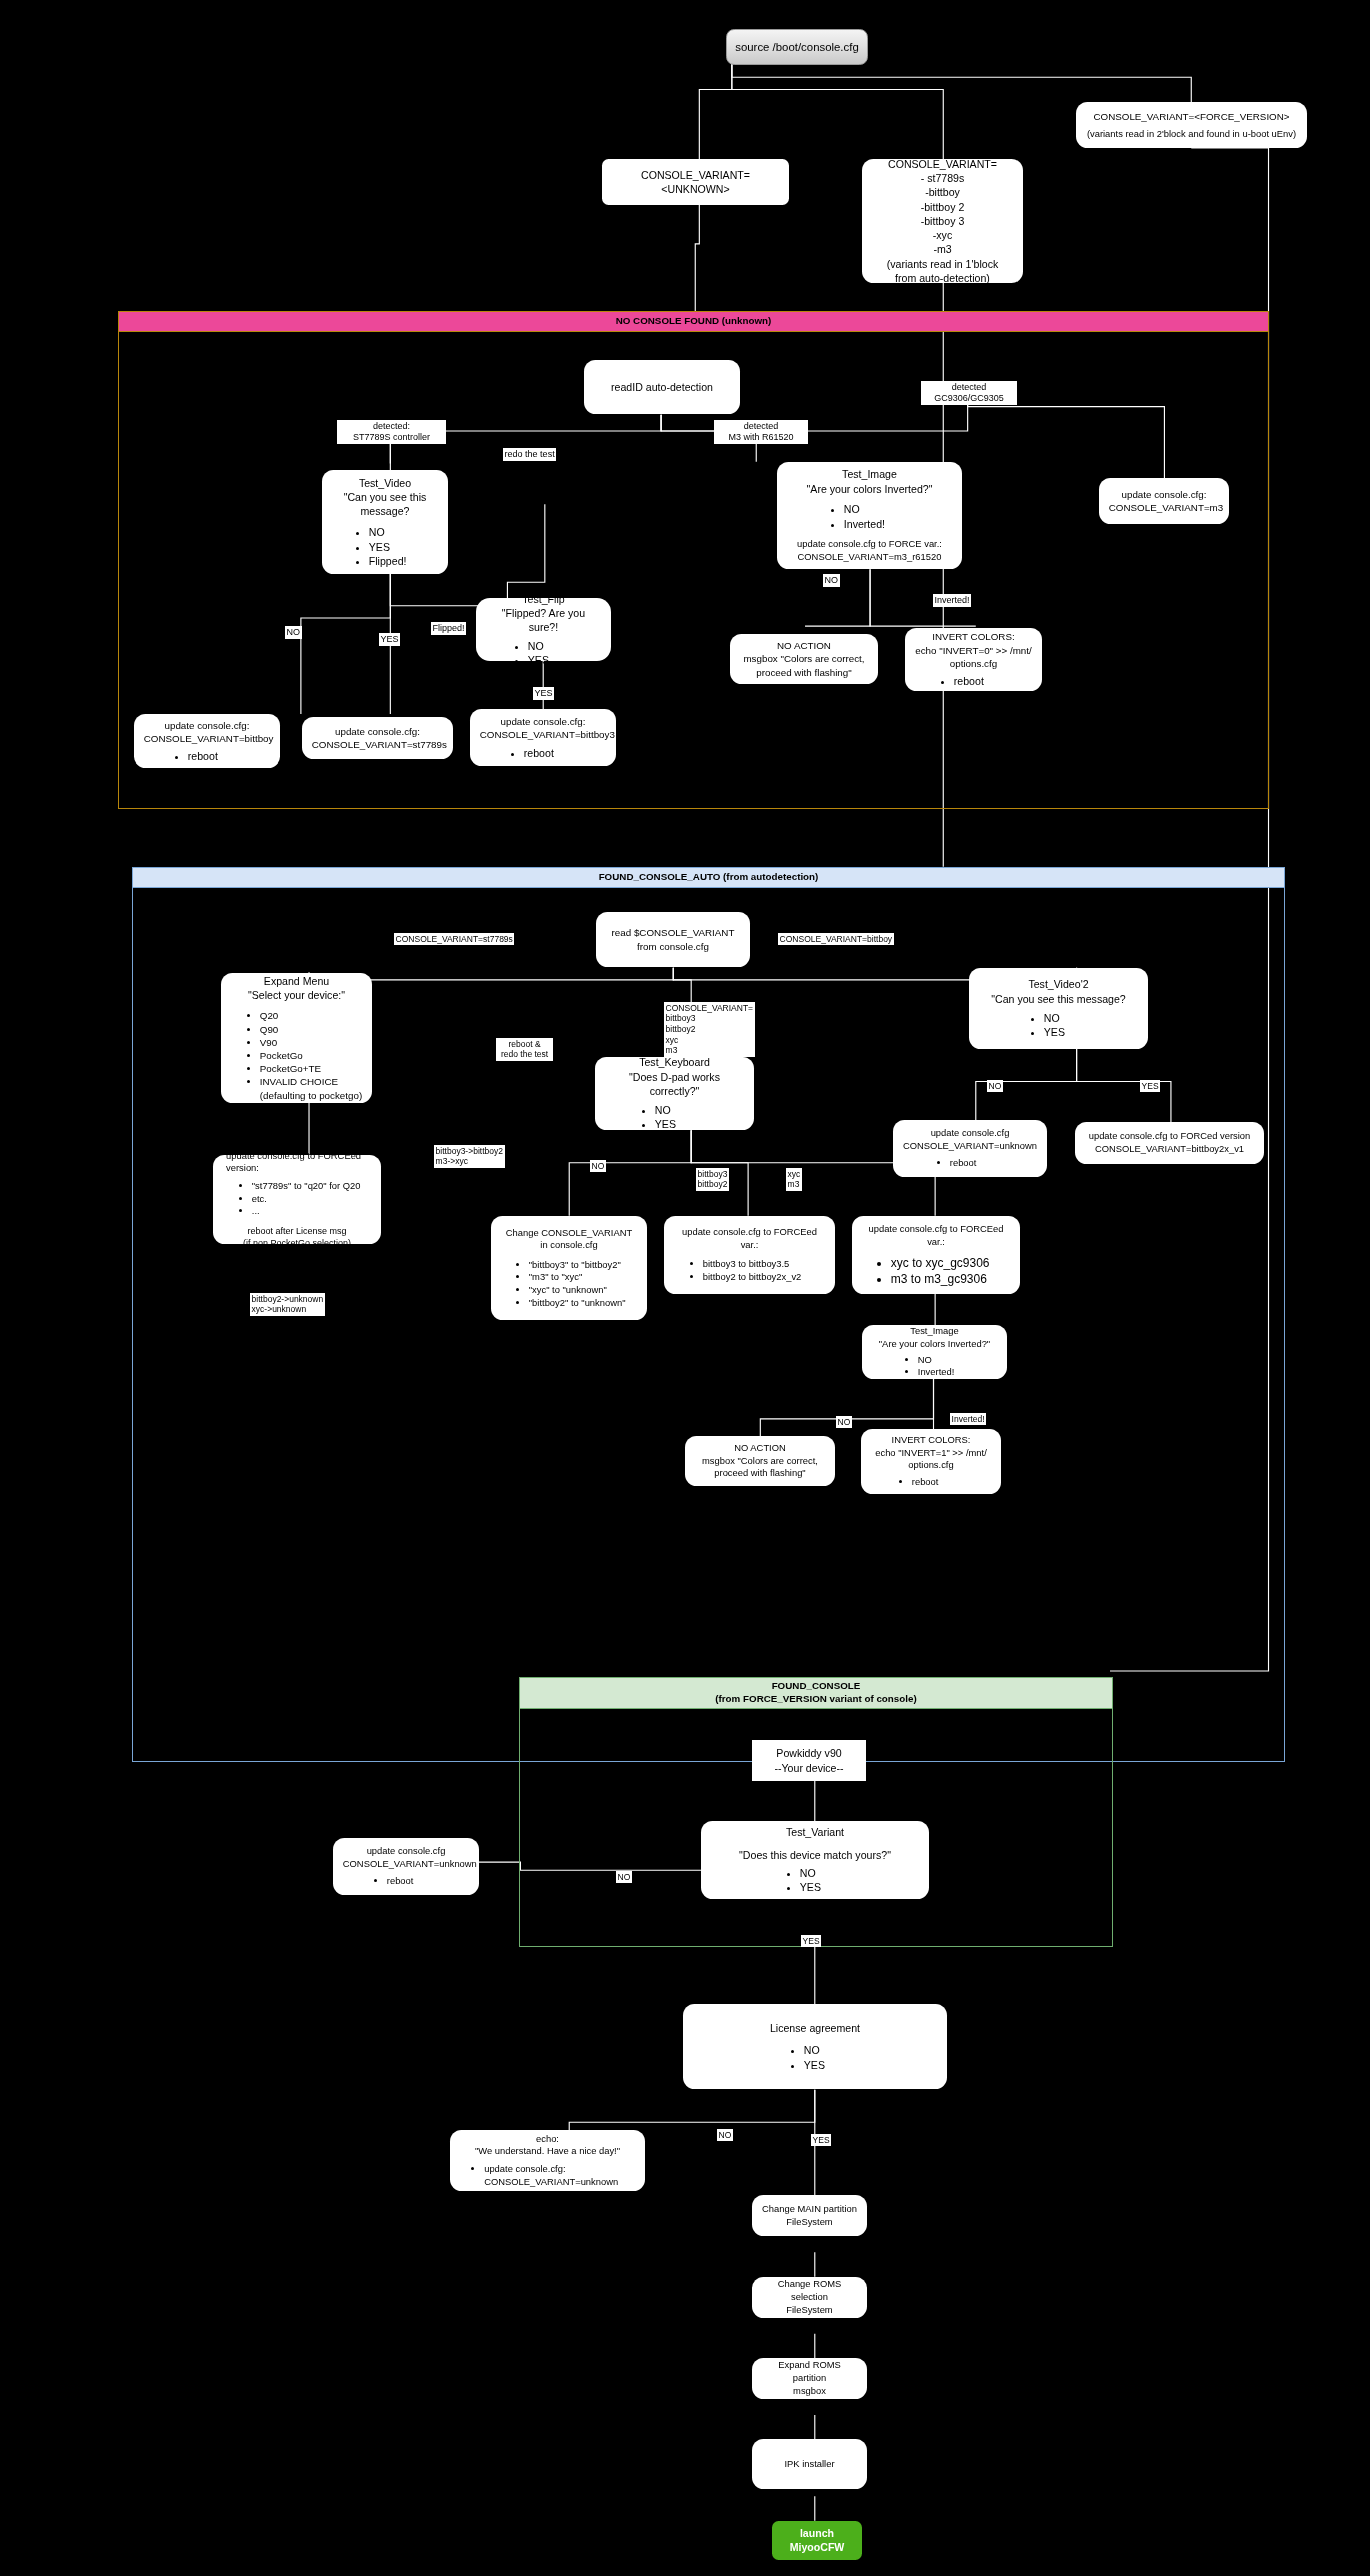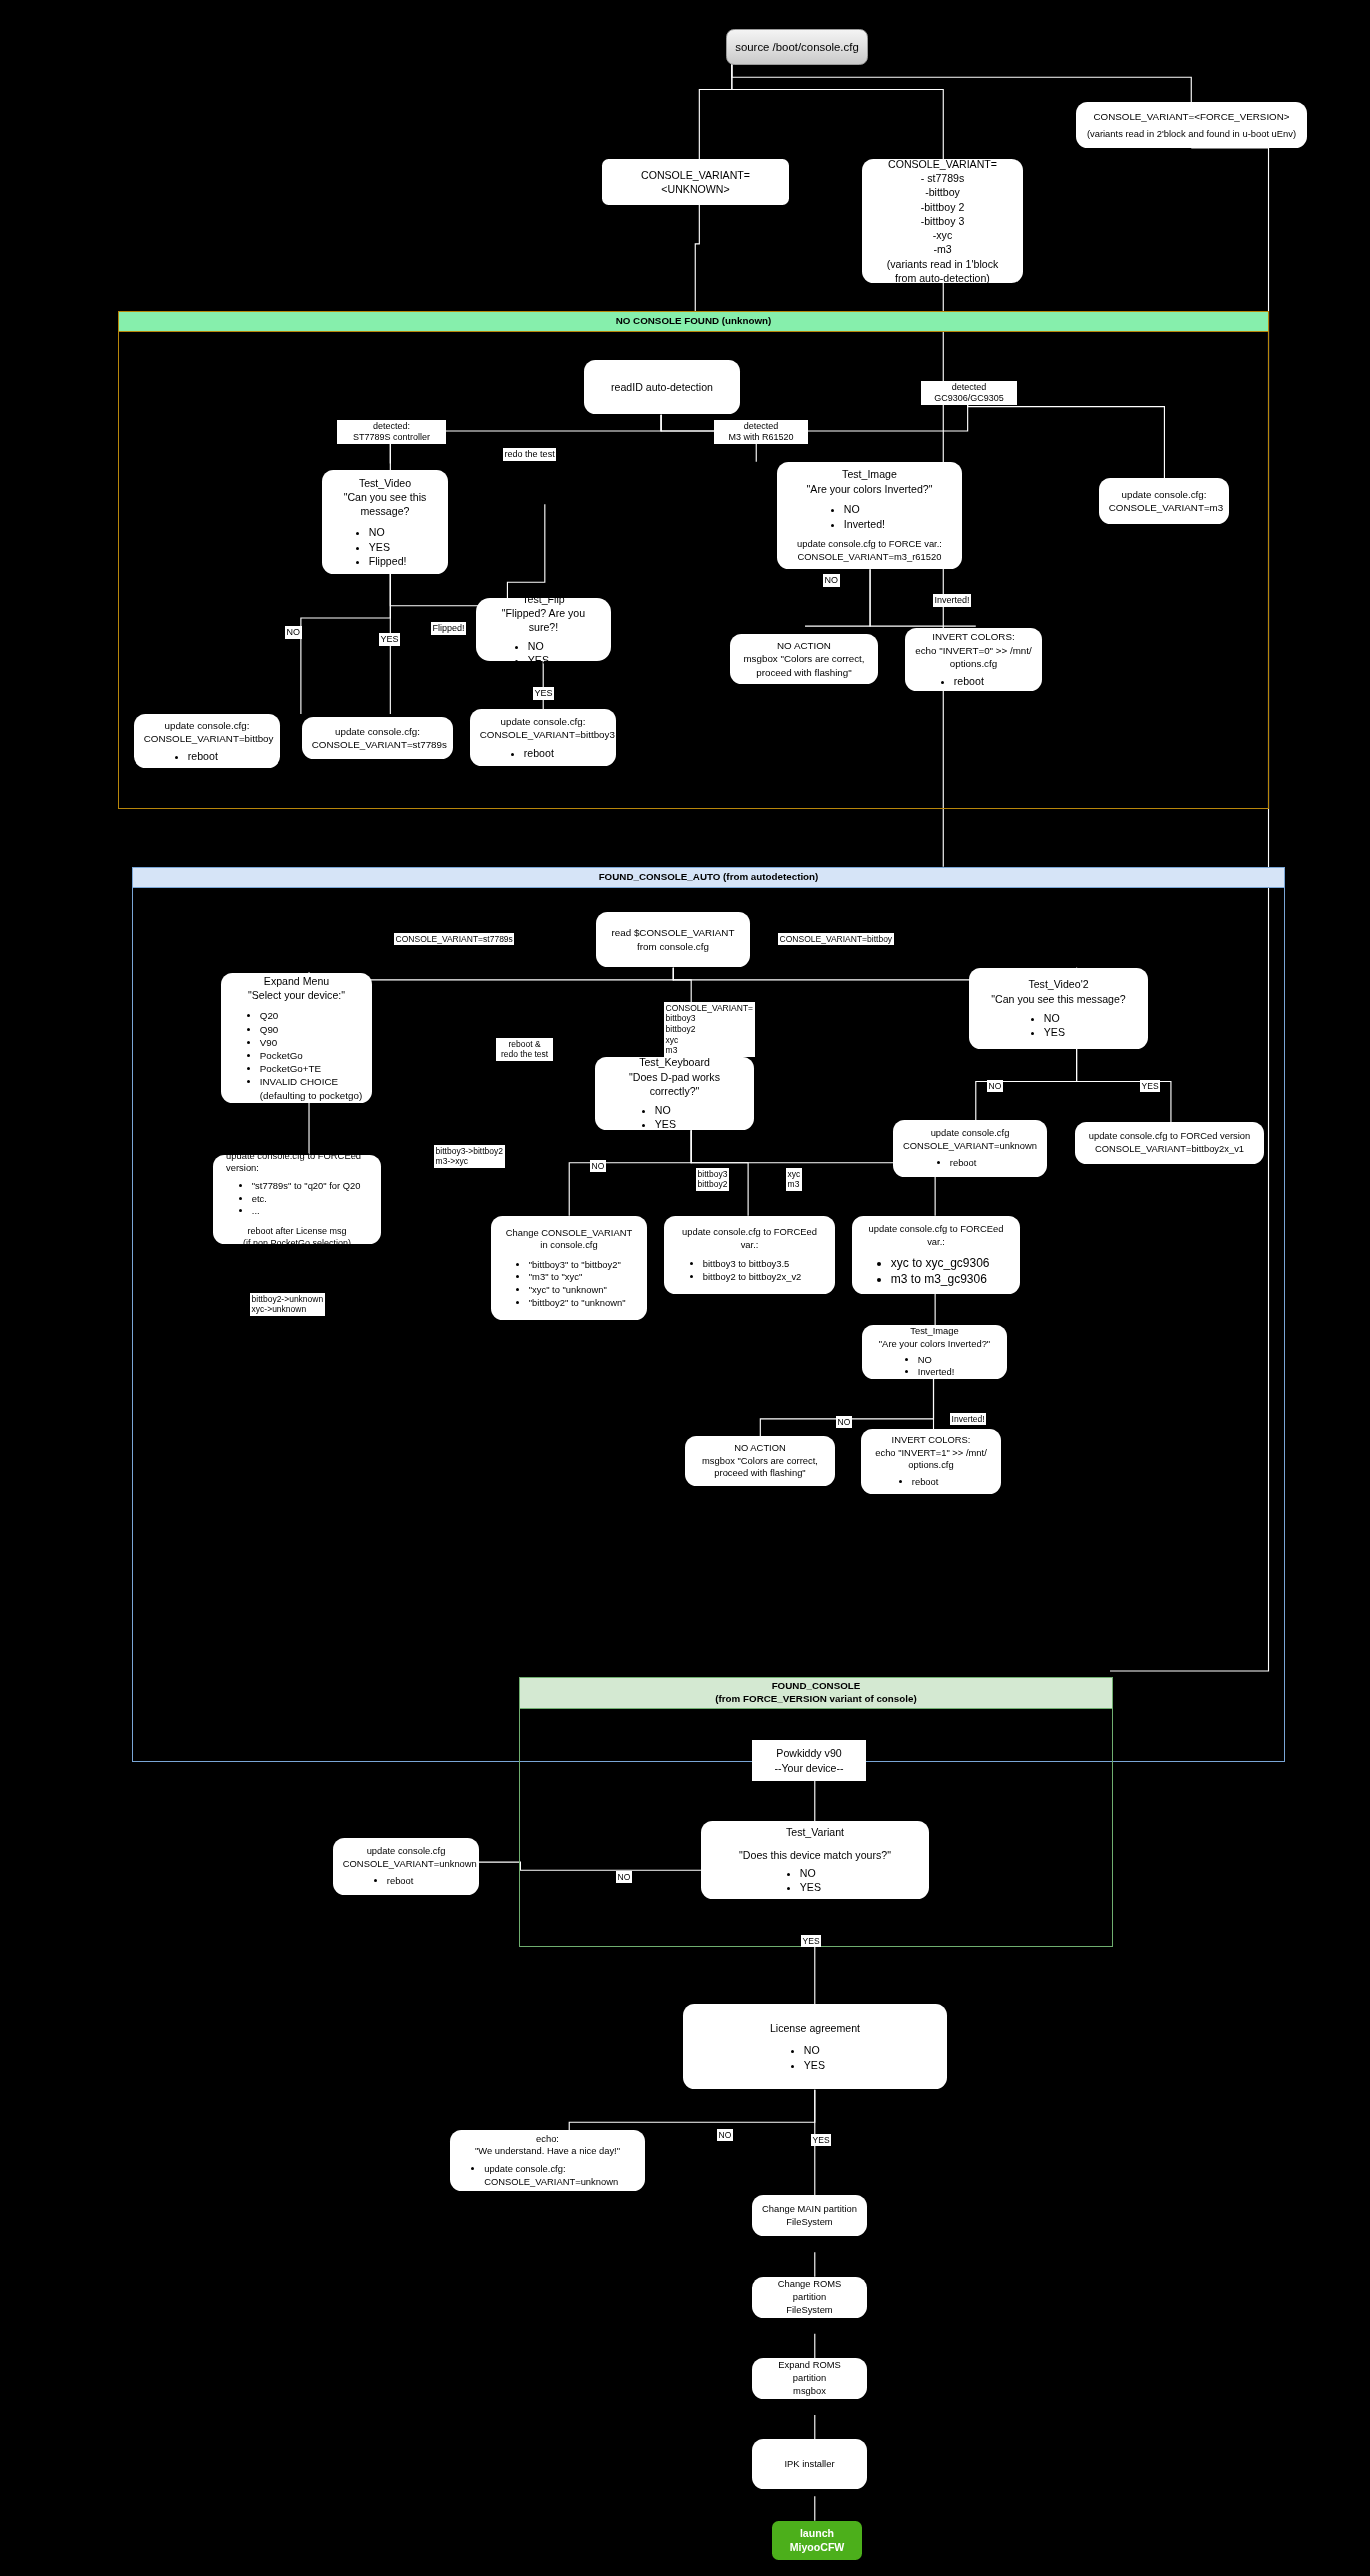--- a/index.html
+++ b/index.html
@@ -47,21 +47,21 @@
   .edge-label.center{text-align:center;}
 
   .group{position:absolute;box-sizing:border-box;}
   .group .ghead{
     position:absolute;left:0;top:0;width:100%;box-sizing:border-box;
     font-size:9.8px;font-weight:bold;text-align:center;
     display:flex;align-items:center;justify-content:center;
     white-space:pre-line;line-height:1.3;
   }
   .group.amber{border:0.8px solid #b8860b;}
-  .group.amber .ghead{background:#86efac;border-bottom:0.8px solid #b8860b;}
+  .group.amber .ghead{background:#ec4899;border-bottom:0.8px solid #b8860b;}
   .group.blue{border:0.8px solid #7aa6d6;}
   .group.blue .ghead{background:#d6e4f7;border-bottom:0.8px solid #7aa6d6;}
   .group.green{border:0.8px solid #6fae6f;}
   .group.green .ghead{background:#d4e9d2;border-bottom:0.8px solid #6fae6f;}
 </style>
 </head>
 <body>
 
 <div id="canvas">
 
@@ -427,21 +427,21 @@
 CONSOLE_VARIANT=unknown</li>
     </ul>
   </div>
 
   <div class="node" style="left:752px;top:2195px;width:115px;height:41px;font-size:9.4px;">
     <div class="title">Change MAIN partition
 FileSystem</div>
   </div>
 
   <div class="node" style="left:752px;top:2277px;width:115px;height:41px;font-size:9.4px;">
-    <div class="title">Change ROMS partition
+    <div class="title">Change ROMS selection
 FileSystem</div>
   </div>
 
   <div class="node" style="left:752px;top:2358px;width:115px;height:41px;font-size:9.4px;">
     <div class="title">Expand ROMS partition
 msgbox</div>
   </div>
 
   <div class="node" style="left:752px;top:2439px;width:115px;height:50px;font-size:9.4px;">
     <div class="title">IPK installer</div>

